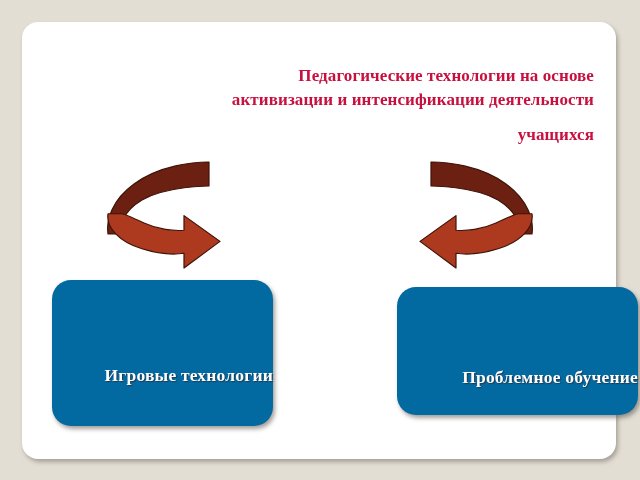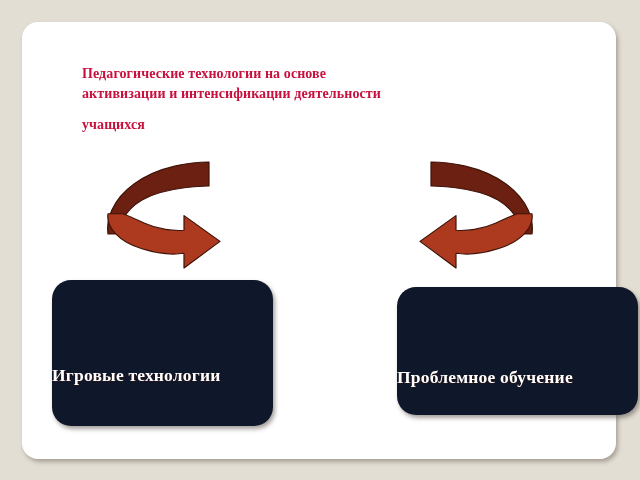--- a/index.html
+++ b/index.html
@@ -29,26 +29,26 @@
     width: 594px;
     height: 437px;
     background: #ffffff;
     border-radius: 16px;
     box-shadow: 2px 3px 4px rgba(120, 112, 100, 0.55);
   }
 
   
   #slide-title {
     position: absolute;
-    left: 60px;
+    left: 52px;
     top: 42px;
     width: 520px;
-    text-align: left;
+    text-align: right;
     color: #c8103e;
-    font-size: 14px;
+    font-size: 17px;
     font-weight: bold;
     line-height: 1.42;
     letter-spacing: 0.1px;
   }
   #slide-title .title-line-gap {
     display: block;
     height: 11px;
   }
 
   
@@ -70,26 +70,26 @@
   .curved-arrow svg {
     display: block;
     width: 100%;
     height: 100%;
     overflow: visible;
   }
 
   
   .concept-box {
     position: absolute;
-    background: #0f172a;
+    background: #0369a1;
     border-radius: 19px;
     box-shadow: 2px 3px 4px rgba(90, 80, 72, 0.55);
     display: flex;
     align-items: center;
-    justify-content: flex-start;
+    justify-content: flex-end;
   }
   .concept-box .concept-label {
     color: #ffffff;
     font-size: 17.5px;
     font-weight: bold;
     letter-spacing: 0.2px;
     text-shadow: 1px 1px 1px rgba(60, 20, 10, 0.55);
     white-space: nowrap;
   }
   #concept-box-games {

